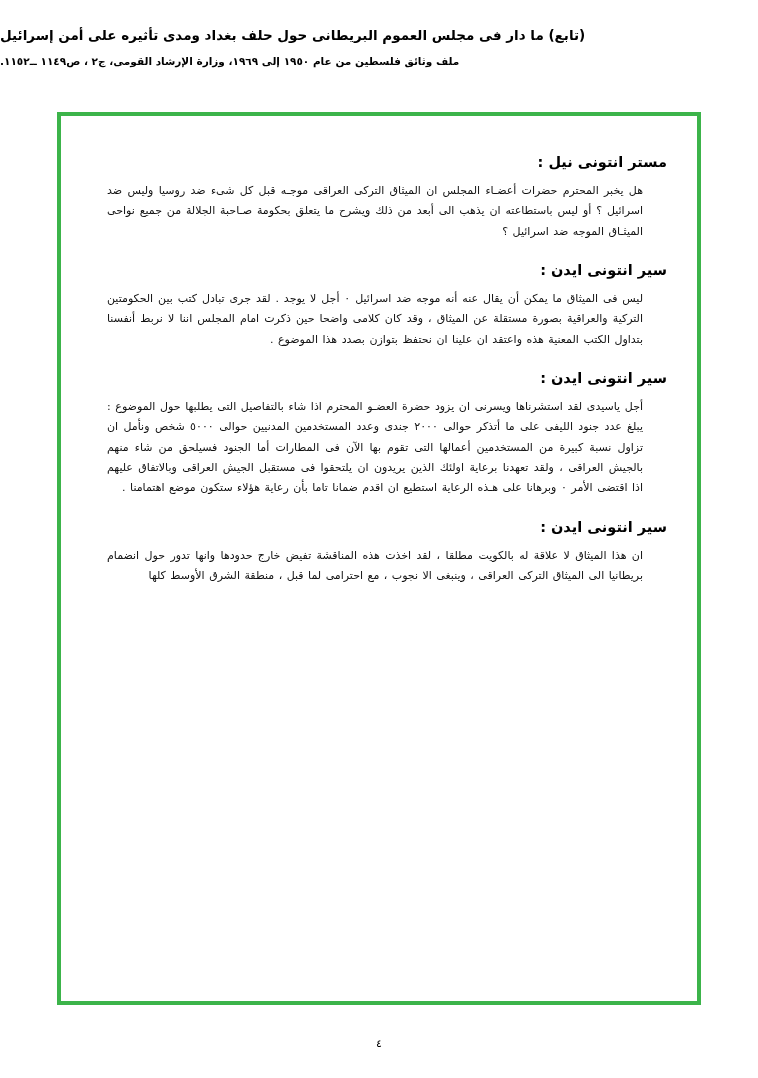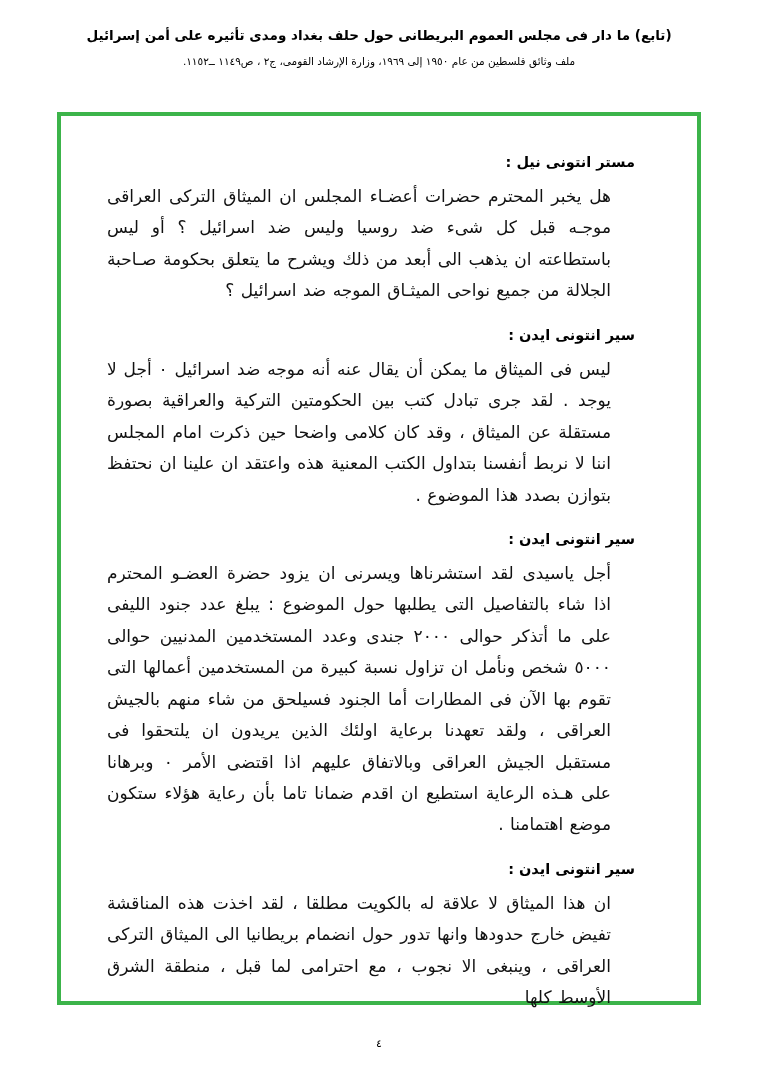--- a/index.html
+++ b/index.html
@@ -15,69 +15,69 @@
     color: #000000;
     overflow: hidden;
   }
   .page {
     width: 758px;
     height: 1078px;
     position: relative;
     box-sizing: border-box;
   }
   .header {
-    text-align: center;
+    text-align: left;
     padding-top: 26px;
   }
   .header-title {
     font-family: "DejaVu Sans", "Liberation Sans", sans-serif;
     font-weight: bold;
     font-size: 13.5px;
     letter-spacing: 0px;
     color: #000;
     line-height: 1.4;
   }
   .header-sub {
     font-family: "DejaVu Sans", "Liberation Sans", sans-serif;
-    font-weight: normal;
+    font-weight: bold;
     font-size: 10.5px;
     color: #000;
     margin-top: 9px;
     line-height: 1.4;
   }
   .frame {
     position: absolute;
     top: 112px;
     right: 57px;
     left: 57px;
     height: 893px;
     border: 4px solid #3cb44a;
     box-sizing: border-box;
     background: #fff;
   }
   .frame-inner {
-    padding: 28px 60px 20px 40px;
+    padding: 28px 28px 20px 40px;
     box-sizing: border-box;
     height: 100%;
   }
   .speaker {
     font-family: "DejaVu Sans", "Liberation Sans", sans-serif;
     font-weight: bold;
     font-size: 14.5px;
     text-align: right;
     margin: 0 0 11px 0;
     padding-right: 2px;
     color: #000;
   }
   .speaker.first {
     margin-top: 10px;
   }
   .para {
     font-family: "DejaVu Sans", "Liberation Sans", sans-serif;
-    font-size: 17px;
+    font-size: 11px;
     line-height: 1.85;
     text-align: justify;
     text-align-last: right;
     margin: 0 0 20px 0;
     padding-right: 26px;
     padding-left: 6px;
     color: #111;
     word-spacing: 1px;
   }
   .block:last-child .para {

